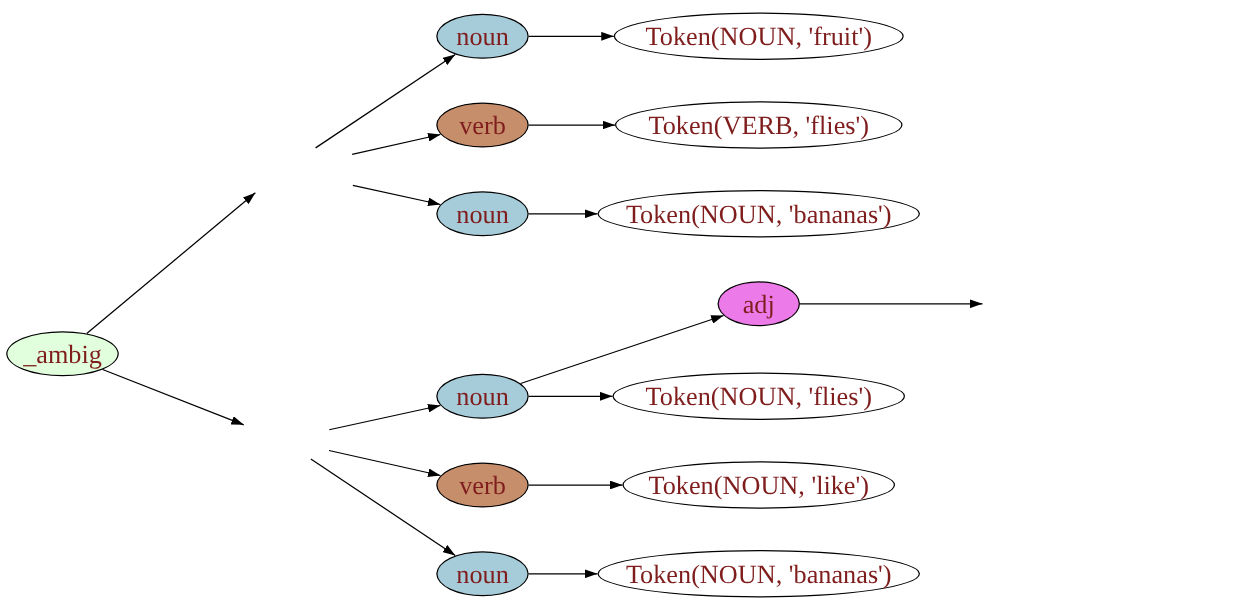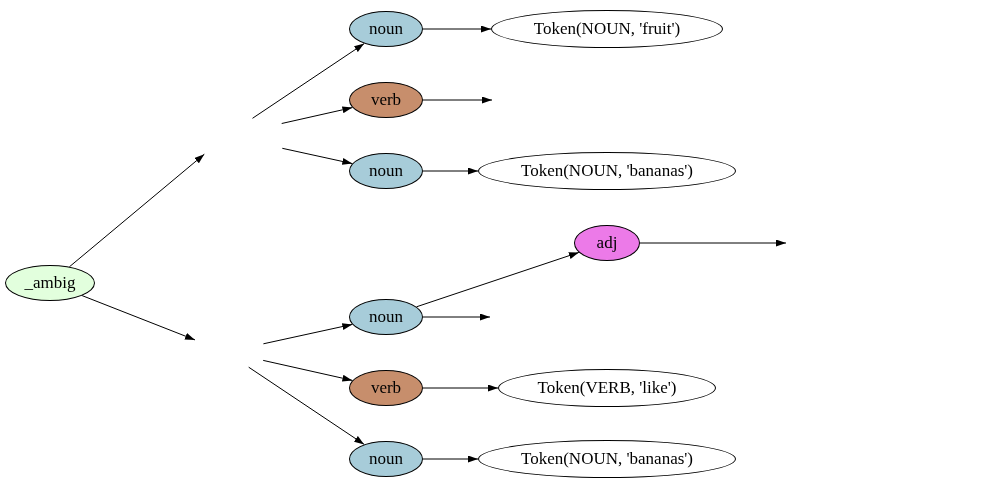--- a/index.html
+++ b/index.html
@@ -11,21 +11,21 @@
     overflow:hidden;
   }
   #edges{
     position:absolute;left:0;top:0;width:1002px;height:491px;
   }
   .node{
     position:absolute;
     border:1px solid #000;
     border-radius:50%;
     display:flex;align-items:center;justify-content:center;
-    font-size:17px;color:#000000;
+    font-size:21px;color:#7f1d1d;
     box-sizing:border-box;
     white-space:nowrap;
     background:#fff;
   }
   .edge-line{stroke:#000;stroke-width:1;fill:none;}
 </style>
 </head>
 <body>
 
 <div id="canvas">
@@ -60,17 +60,19 @@
   <div class="node" style="left: 349px; top: 82px; width: 74px; height: 36px; background: rgb(199, 142, 108);">verb</div>
   <div class="node" style="left: 349px; top: 153px; width: 74px; height: 36px; background: rgb(167, 204, 217);">noun</div>
 
   <div class="node" style="left: 349px; top: 299px; width: 74px; height: 36px; background: rgb(167, 204, 217);">noun</div>
   <div class="node" style="left: 349px; top: 370px; width: 74px; height: 36px; background: rgb(199, 142, 108);">verb</div>
   <div class="node" style="left: 349px; top: 441px; width: 74px; height: 36px; background: rgb(167, 204, 217);">noun</div>
 
   <div class="node" style="left: 574px; top: 225px; width: 66px; height: 36px; background: rgb(236, 122, 232);">adj</div>
 
   <div class="node" style="left: 491px; top: 10px; width: 232px; height: 38px; background: rgb(255, 255, 255);">Token(NOUN, 'fruit')</div>
+  <div class="node" style="left: 492px; top: 81px; width: 230px; height: 38px; background: rgb(255, 255, 255);">Token(VERB, 'flies')</div>
   <div class="node" style="left: 478px; top: 152px; width: 258px; height: 38px; background: rgb(255, 255, 255);">Token(NOUN, 'bananas')</div>
-  <div class="node" style="left: 498px; top: 369px; width: 218px; height: 38px; background: rgb(255, 255, 255);">Token(VERB, 'like')</div>
+  <div class="node" style="left: 490px; top: 298px; width: 234px; height: 38px; background: rgb(255, 255, 255);">Token(NOUN, 'flies')</div>
+  <div class="node" style="left: 498px; top: 369px; width: 218px; height: 38px; background: rgb(255, 255, 255);">Token(NOUN, 'like')</div>
   <div class="node" style="left: 478px; top: 440px; width: 258px; height: 38px; background: rgb(255, 255, 255);">Token(NOUN, 'bananas')</div>
 
 </div>
 
 </body></html>

